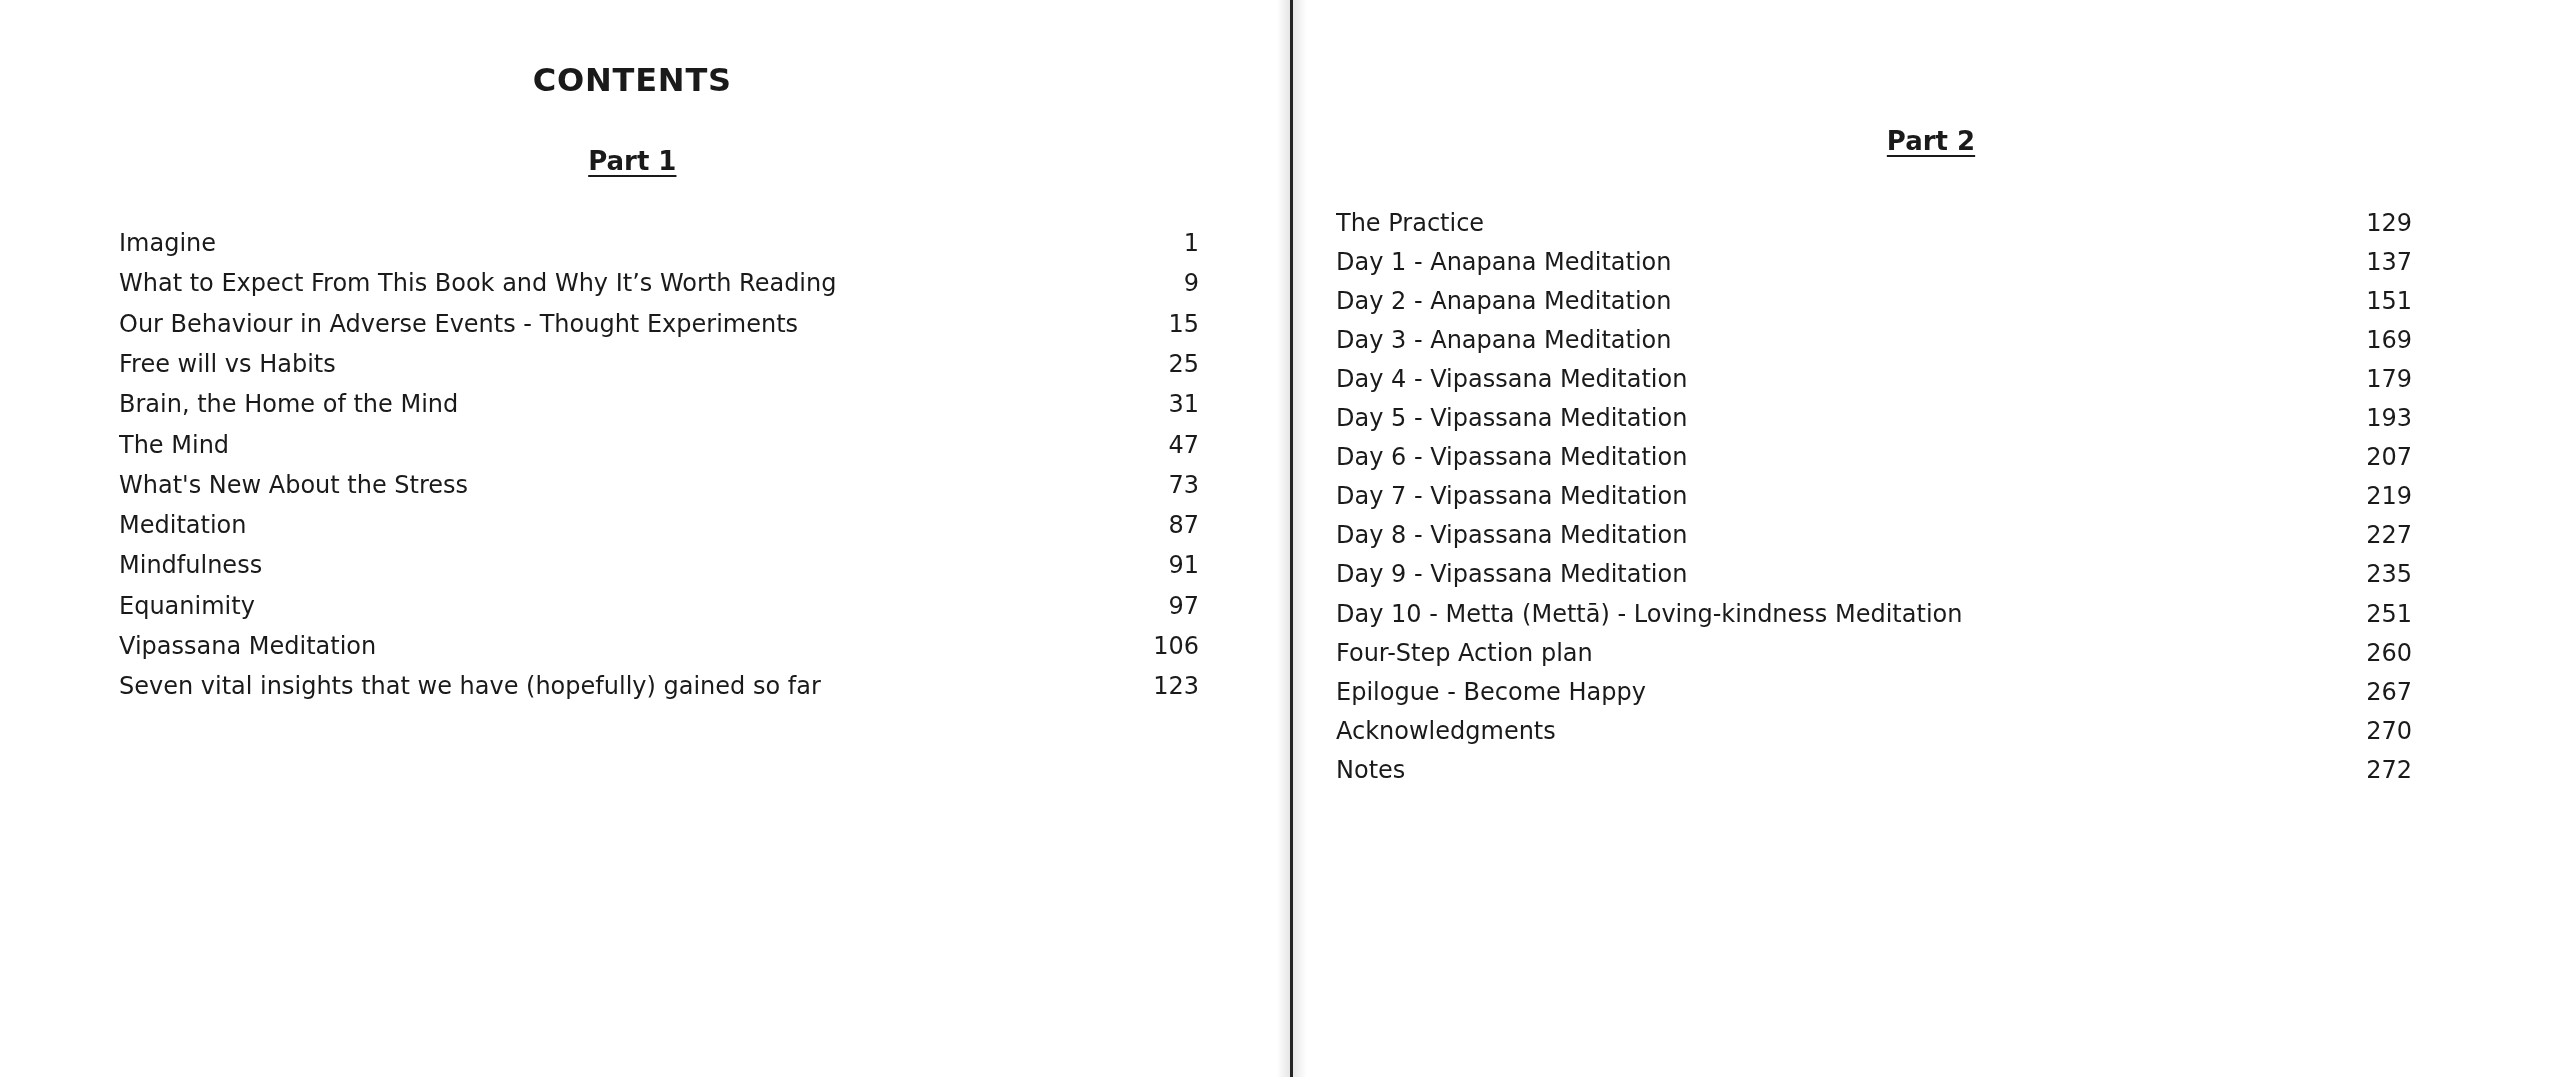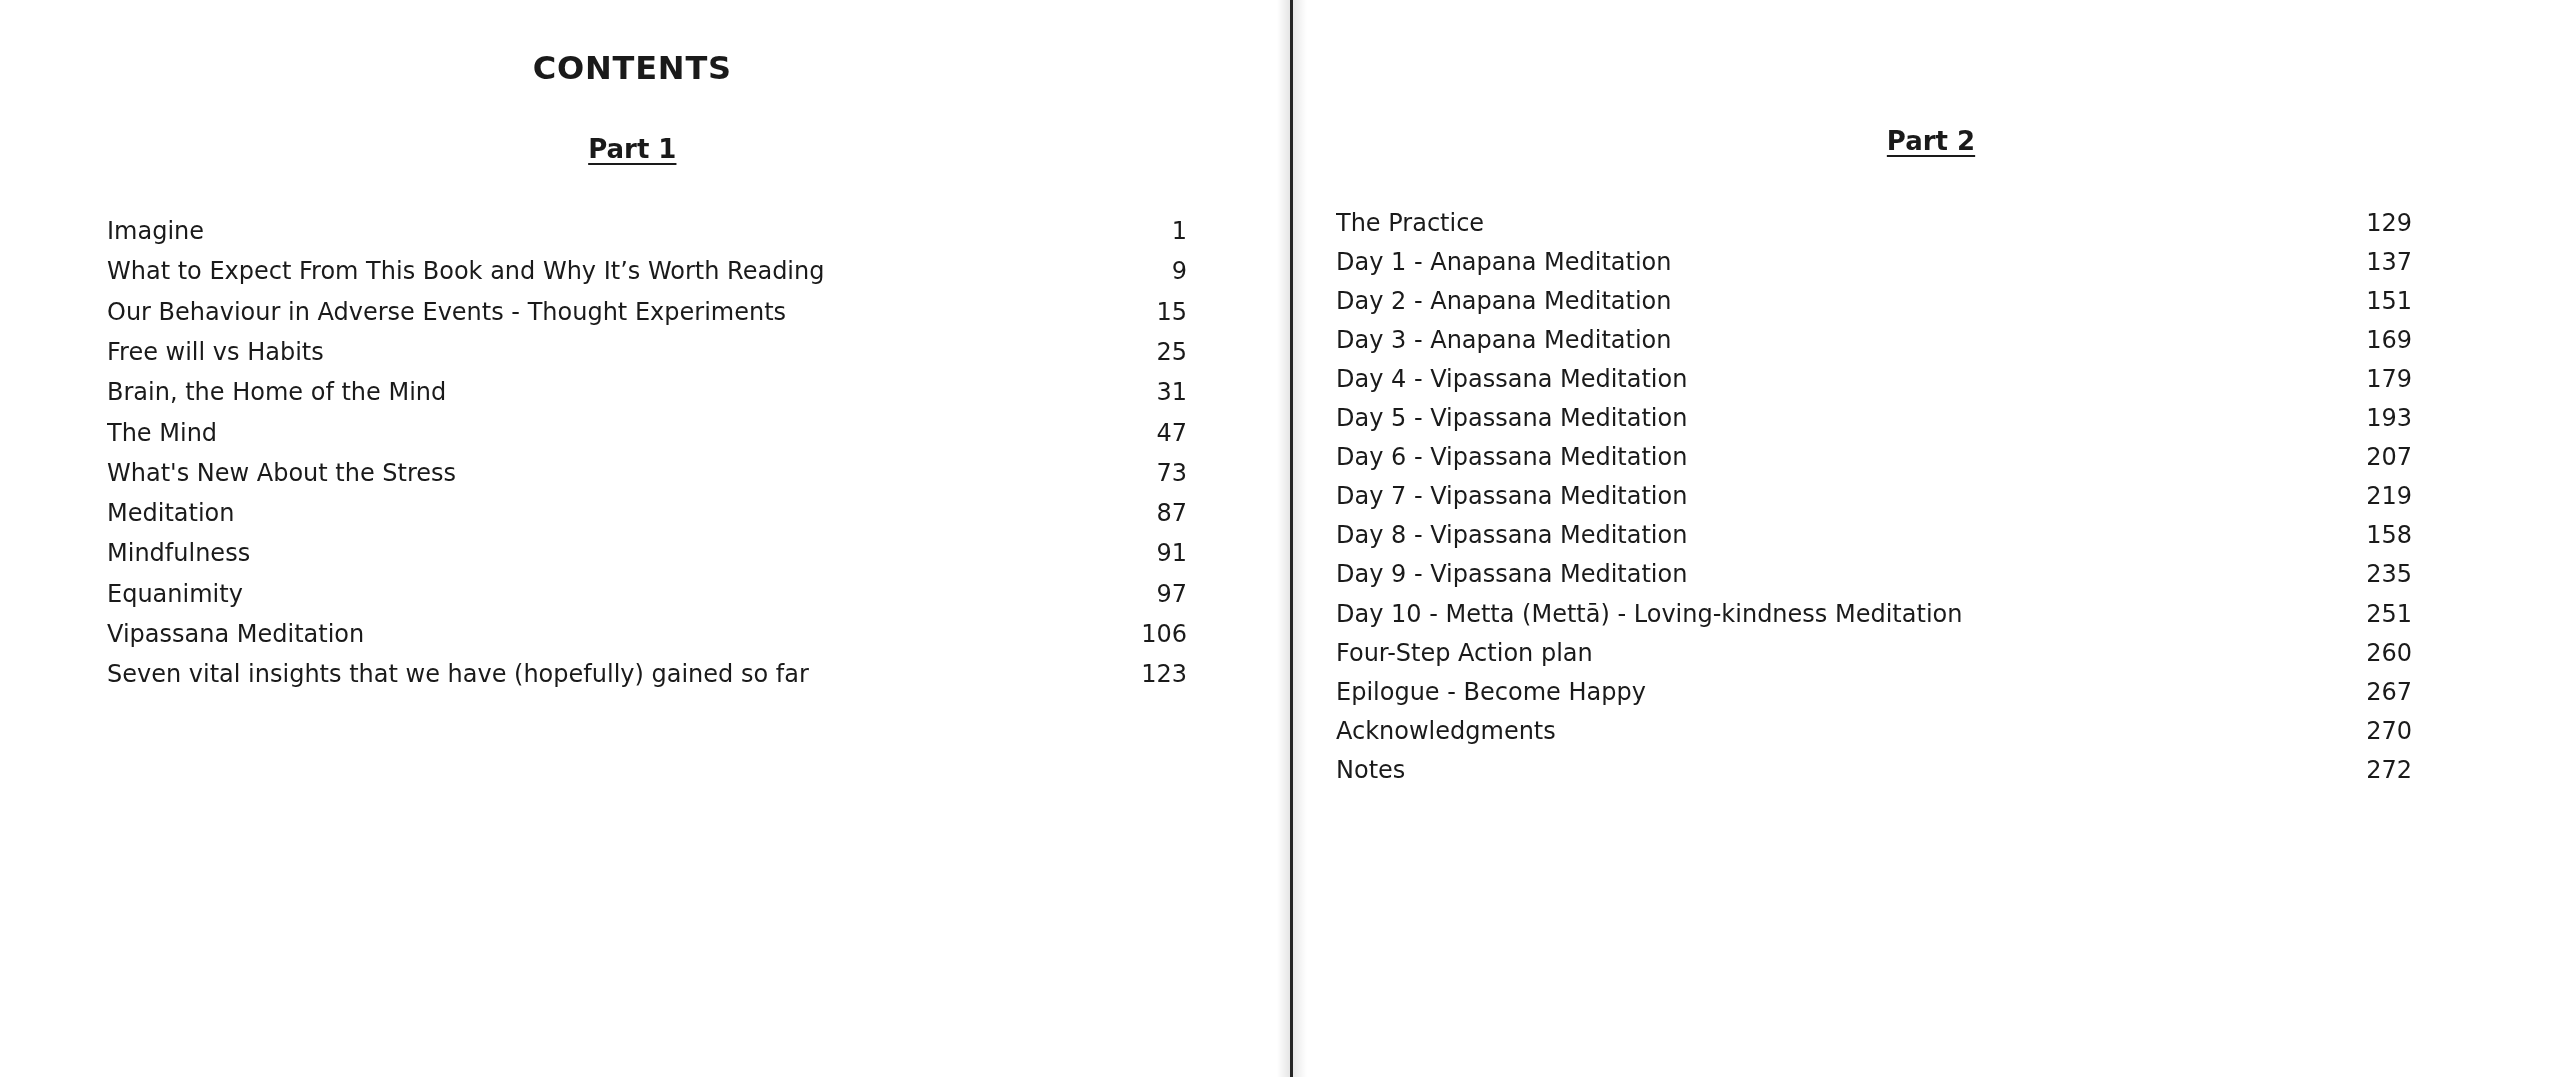--- a/index.html
+++ b/index.html
@@ -21,21 +21,21 @@
     height: 100%;
     position: relative;
   }
   .page {
     position: relative;
     height: 100%;
     box-sizing: border-box;
   }
   .page-left {
     width: 1288px;
-    padding: 4px;
+    padding: 16px;
   }
   .page-right {
     width: 1286px;
     padding: 8px;
   }
   
   .gutter {
     position: absolute;
     top: 0;
     left: 1277px;
@@ -204,21 +204,21 @@
       <div class="toc-row">
         <span class="toc-title">Day 6 - Vipassana Meditation</span>
         <span class="toc-page">207</span>
       </div>
       <div class="toc-row">
         <span class="toc-title">Day 7 - Vipassana Meditation</span>
         <span class="toc-page">219</span>
       </div>
       <div class="toc-row">
         <span class="toc-title">Day 8 - Vipassana Meditation</span>
-        <span class="toc-page">158</span>
+        <span class="toc-page">227</span>
       </div>
       <div class="toc-row">
         <span class="toc-title">Day 9 - Vipassana Meditation</span>
         <span class="toc-page">235</span>
       </div>
       <div class="toc-row">
         <span class="toc-title">Day 10 - Metta (Mettā) - Loving-kindness Meditation</span>
         <span class="toc-page">251</span>
       </div>
       <div class="toc-row">

